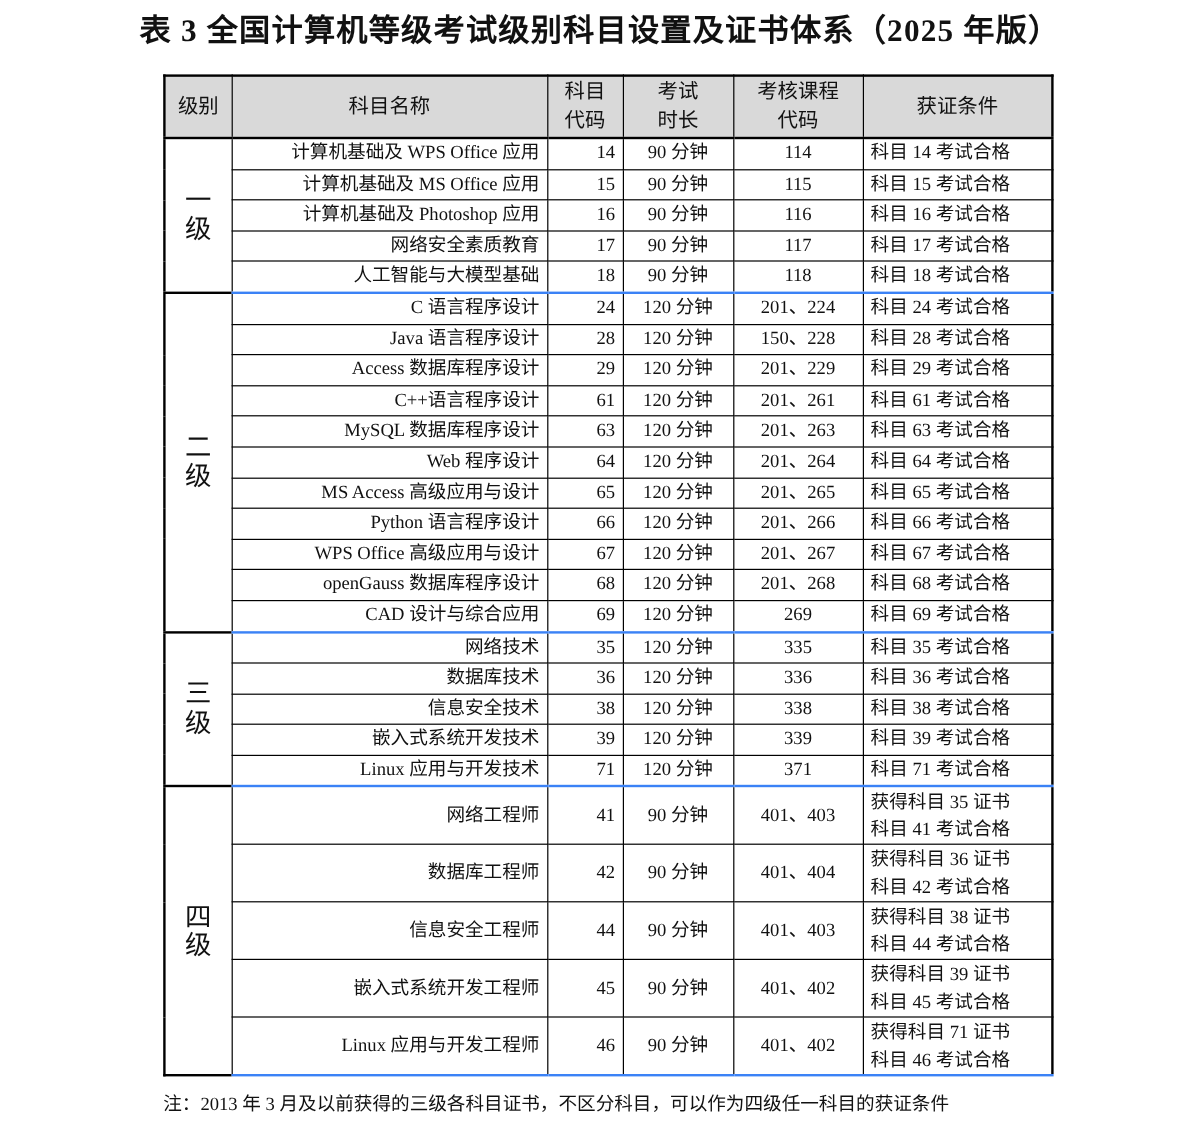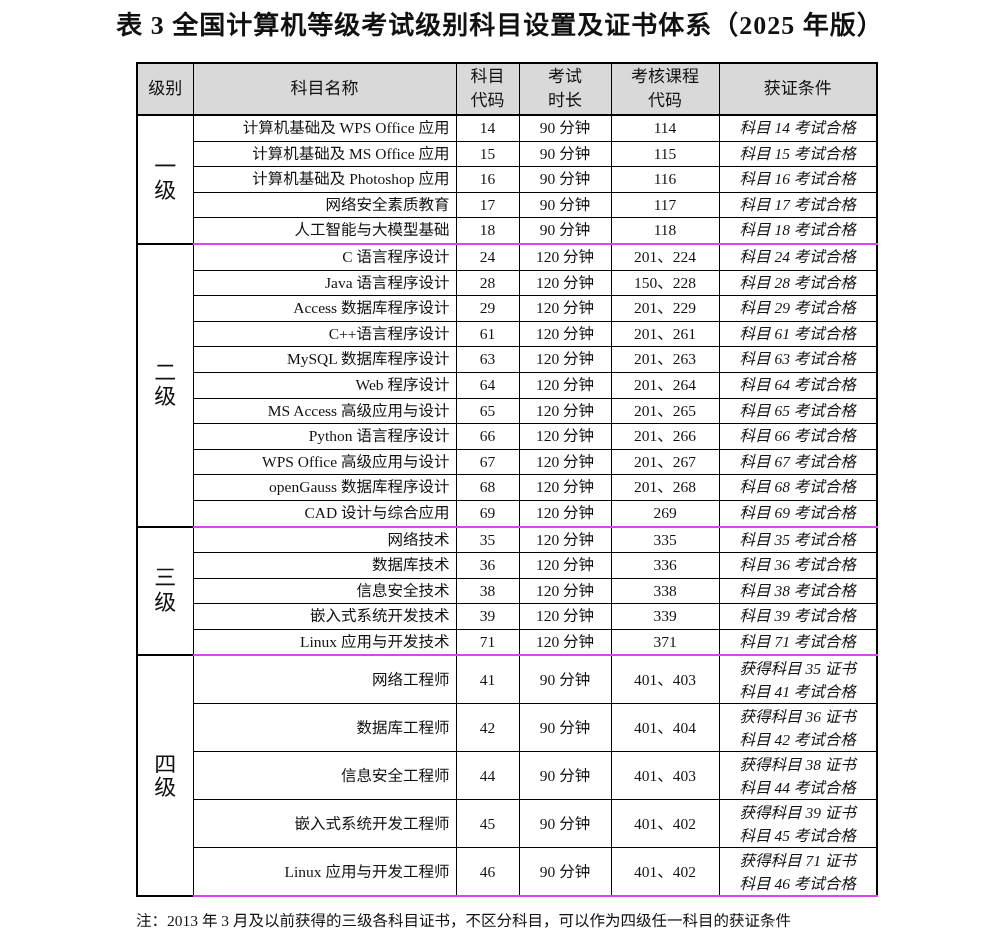--- a/index.html
+++ b/index.html
@@ -88,28 +88,28 @@
     border-bottom: 2px solid #000;
   }
 
   
   tbody td {
     height: 24.6px;
     line-height: 24.6px;
     font-size: 15.5px;
   }
   td.subject     { text-align: right;   padding-left: 12px; }
-  td.code        { text-align: center; }
+  td.code        { text-align: right; }
   td.duration    { text-align: center; margin-left: 38px; }
   td.course-code { text-align: center; }
-  td.condition   { text-align: center; font-style: italic; }
+  td.condition   { text-align: left; }
 
   
   tr.section-start > td { border-top: 2px solid #000; }
-  tr.section-end   > td { border-bottom: 2px solid #d946ef; }
+  tr.section-end   > td { border-bottom: 2px solid #3b82f6; }
 
   
   tbody tr.tall td {
     height: 47px;
     line-height: 23px;
   }
   td.condition .cond-line { display: block; }
 
   
   .footnote {

